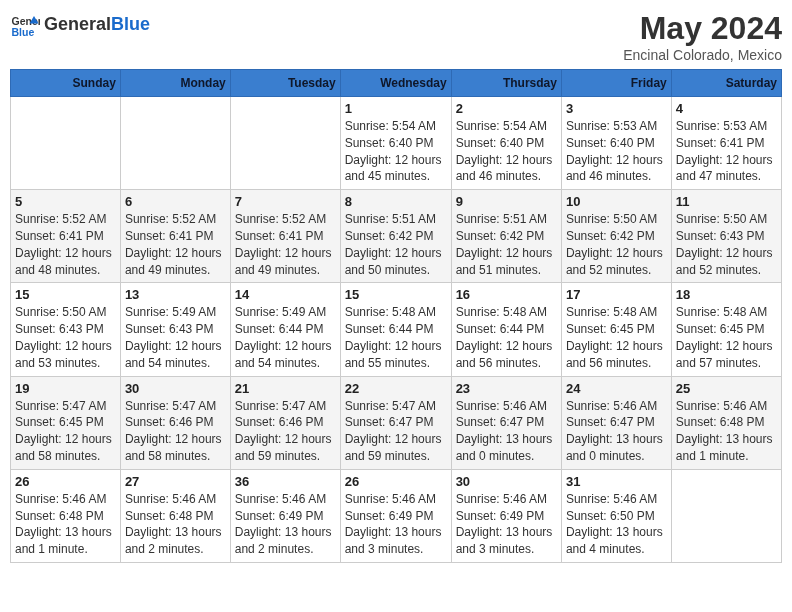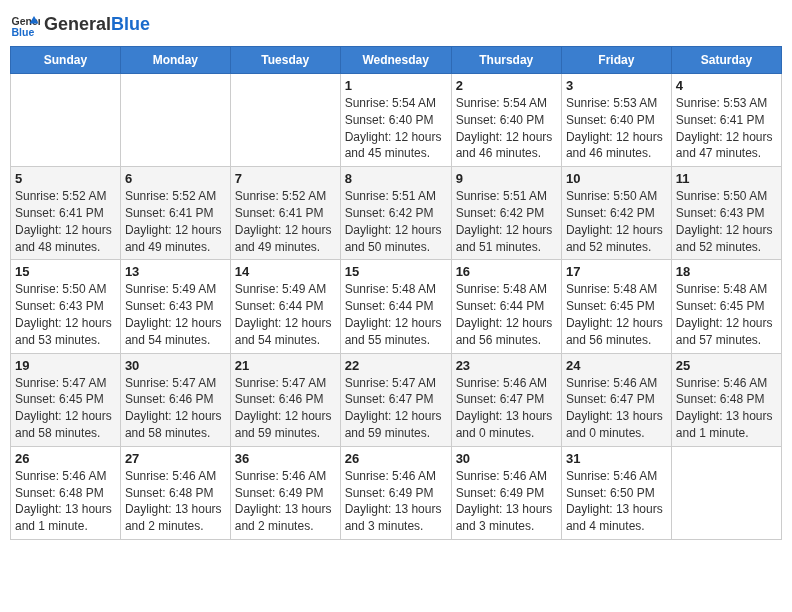--- a/index.html
+++ b/index.html
@@ -44,23 +44,23 @@
       font-size: 14px;
       color: #555;
     }
     .calendar {
       width: 100%;
       border-collapse: collapse;
       font-size: 11px;
     }
     .calendar thead tr th {
       background: #3a7ecf;
-      color: #ffffff;
+      color: #0f172a;
       padding: 6px 4px;
-      text-align: center;
+      text-align: right;
       font-size: 12px;
       font-weight: bold;
       border: 1px solid #2e6ab5;
     }
     .calendar tbody tr td {
       border: 1px solid #ccc;
       vertical-align: top;
       padding: 4px 4px;
       width: 113px;
       height: 88px;
@@ -91,20 +91,24 @@
   <div class="logo">
     <svg class="logo-icon" viewBox="0 0 40 40">
       <text x="2" y="20" font-size="14" font-weight="bold" fill="#333">General</text>
       <text x="2" y="34" font-size="14" font-weight="bold" fill="#1a6bcc">Blue</text>
       <polygon points="32,8 38,18 26,18" fill="#1a6bcc"></polygon>
     </svg>
     <div class="logo-text">
       <div><span class="general">General</span><span class="blue">Blue</span></div>
     </div>
   </div>
+  <div class="title-block">
+    <div class="month-year">May 2024</div>
+    <div class="location">Encinal Colorado, Mexico</div>
+  </div>
 </div>
 
 <table class="calendar">
   <thead>
     <tr>
     <th>Sunday</th>
         <th>Monday</th>
         <th>Tuesday</th>
         <th>Wednesday</th>
         <th>Thursday</th>

